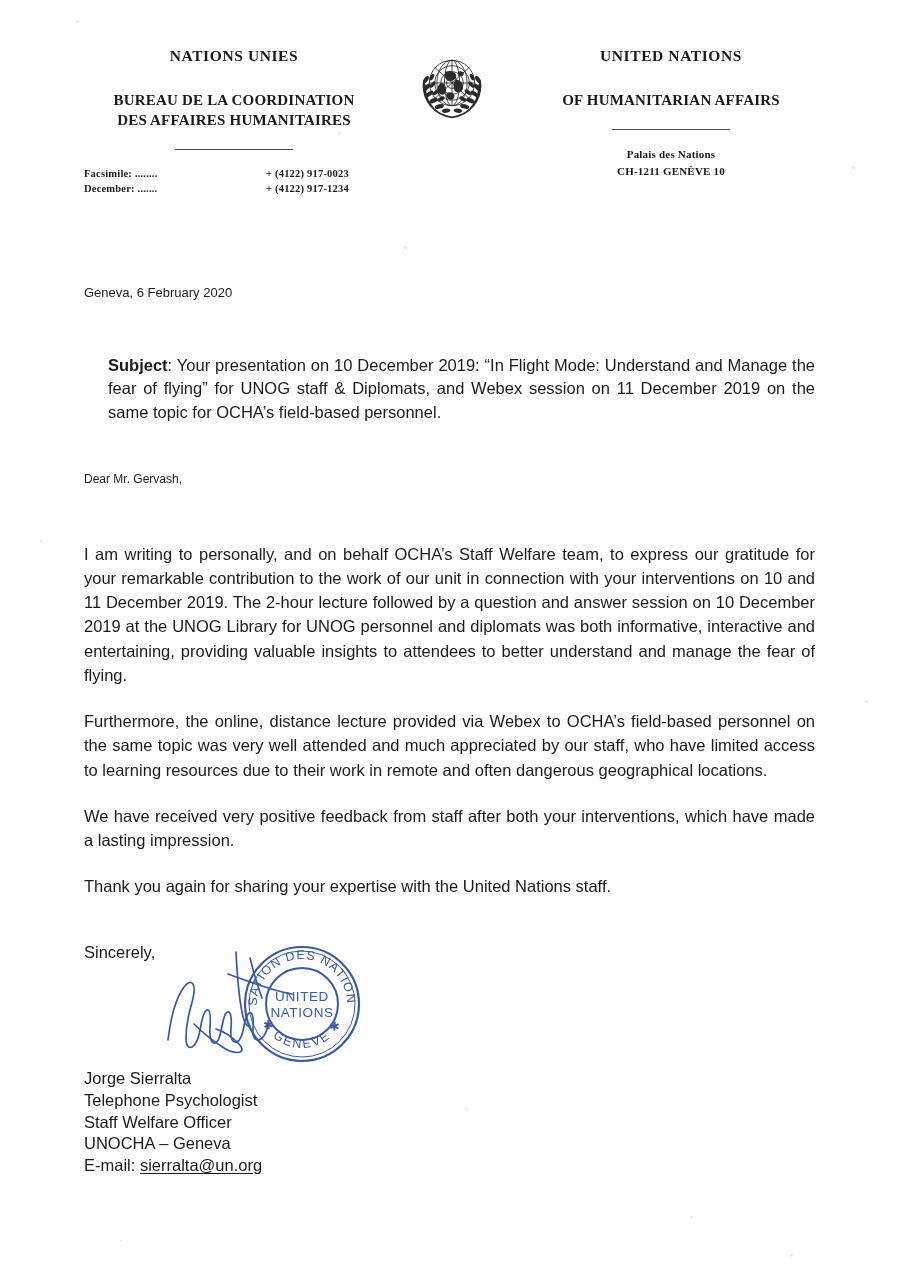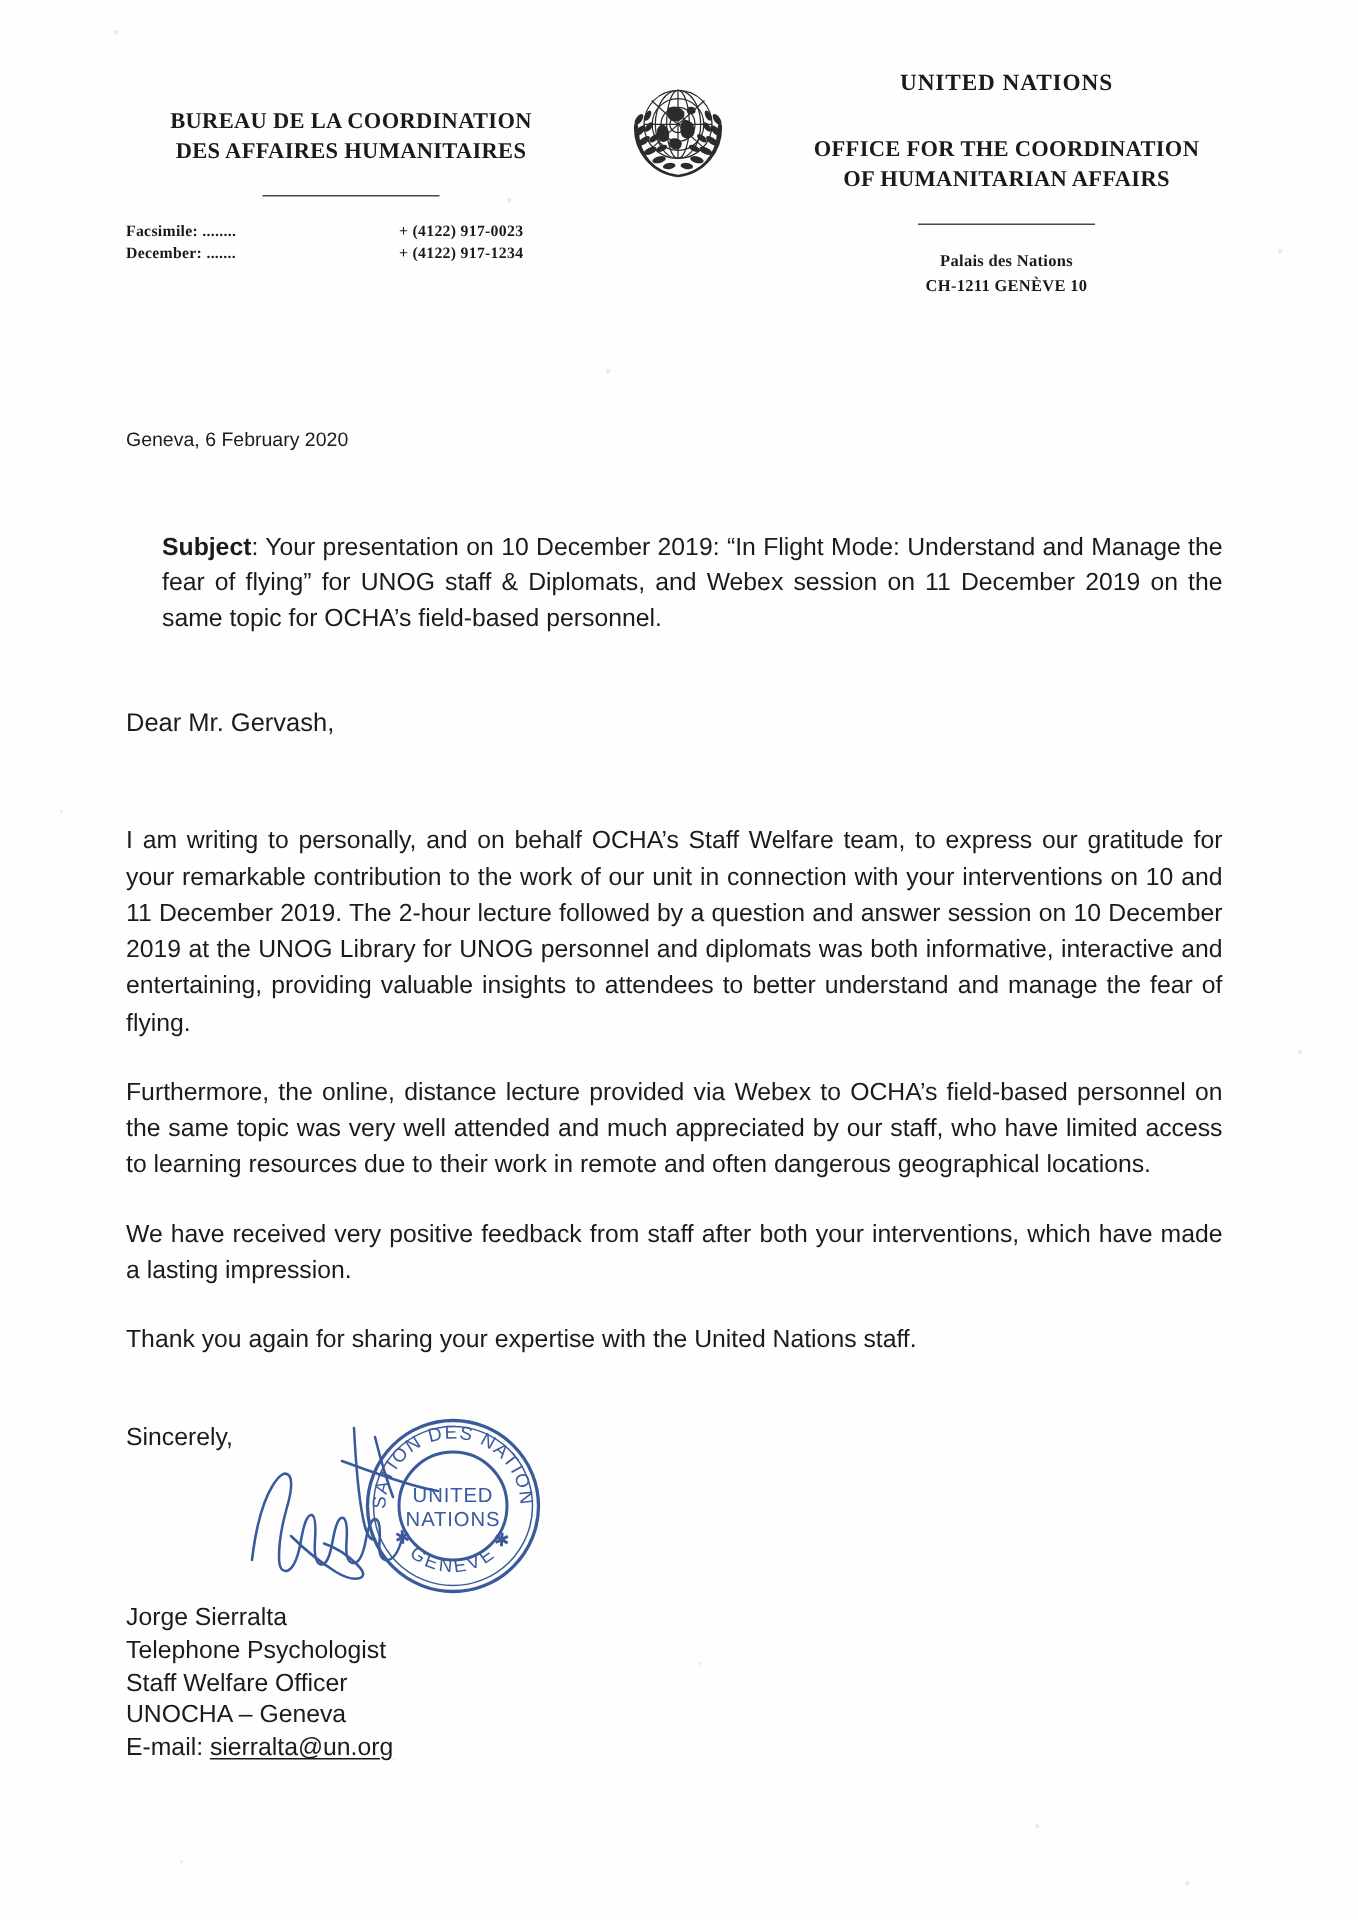--- a/index.html
+++ b/index.html
@@ -109,21 +109,21 @@
   .subject {
     font-size: 16.5px;
     line-height: 1.45;
     text-align: justify;
     margin-bottom: 46px;
     margin-left: 24px;
   }
   .subject b { font-weight: bold; }
 
   .salutation {
-    font-size: 17px;
+    font-size: 12px;
     line-height: 1.35;
     margin-bottom: 54px;
   }
   .para {
     font-size: 16.5px;
     line-height: 1.47;
     text-align: justify;
     margin-bottom: 22px;
   }
   .para:last-child { margin-bottom: 0; }
@@ -223,41 +223,41 @@
           <ellipse cx="57" cy="77" rx="5" ry="2.5" transform="rotate(8 57 77)"></ellipse>
           <ellipse cx="74" cy="37" rx="4.4" ry="2.2" transform="rotate(62 74 37)"></ellipse>
           <ellipse cx="73" cy="46" rx="4.6" ry="2.2" transform="rotate(50 73 46)"></ellipse>
           <ellipse cx="69" cy="55" rx="4.6" ry="2.3" transform="rotate(38 69 55)"></ellipse>
           <ellipse cx="63" cy="63" rx="4.6" ry="2.3" transform="rotate(26 63 63)"></ellipse>
         </g>
       </svg>
     </div>
 
     <div class="lh-col lh-left">
+      <div class="lh-org">NATIONS UNIES</div>
       <div class="lh-dept">
         <div>BUREAU DE LA COORDINATION</div>
         <div>DES AFFAIRES HUMANITAIRES</div>
       </div>
       <div class="lh-rule"></div>
       <div class="lh-contact">
         <div class="contact-row">
           <span class="contact-label">Facsimile: ........</span>
           <span class="contact-value">+ (4122) 917-0023</span>
         </div>
         <div class="contact-row">
           <span class="contact-label">December: .......</span>
           <span class="contact-value">+ (4122) 917-1234</span>
         </div>
       </div>
     </div>
 
     <div class="lh-col lh-right">
       <div class="lh-org">UNITED NATIONS</div>
       <div class="lh-dept">
-        <div>OFFICE FOR THE COORDINATION</div>
         <div>OF HUMANITARIAN AFFAIRS</div>
       </div>
       <div class="lh-rule"></div>
       <div class="lh-address">
         <div>Palais des Nations</div>
         <div>CH-1211 GENÈVE 10</div>
       </div>
     </div>
   </div>
 

